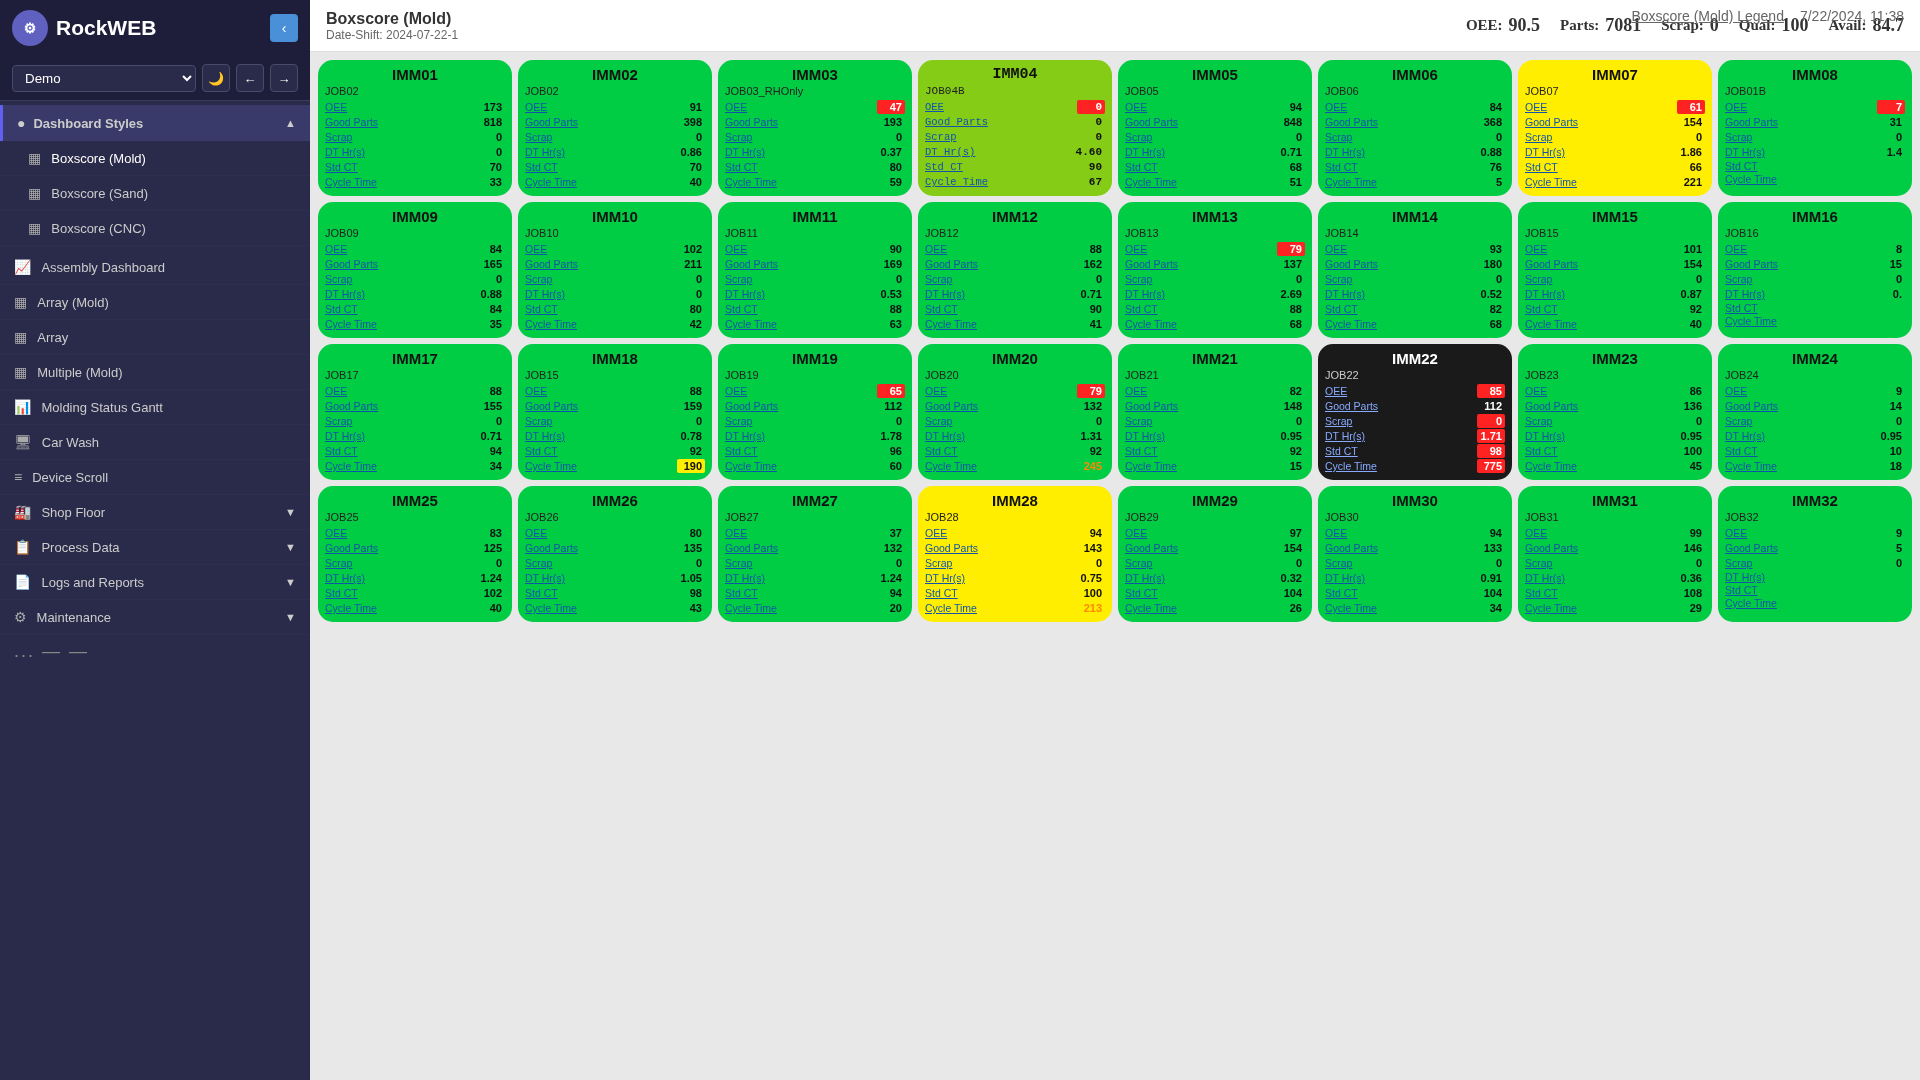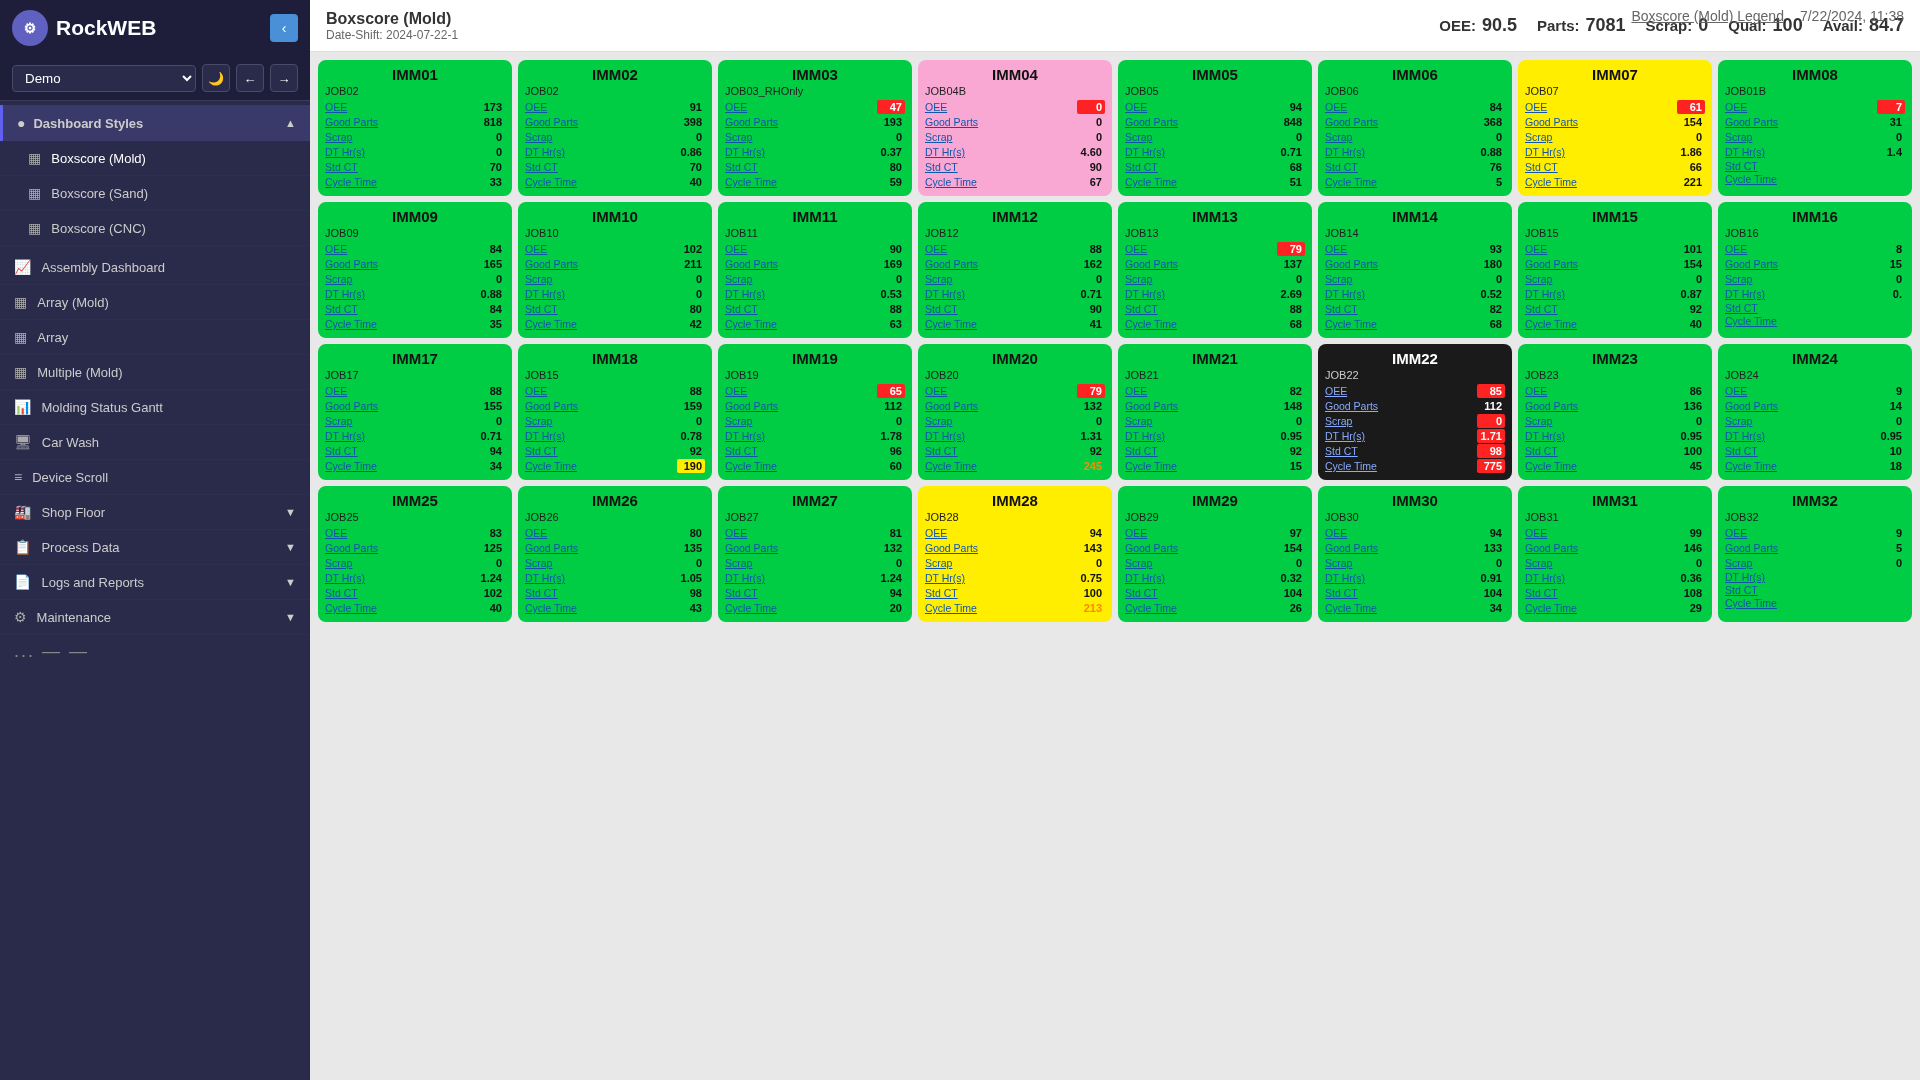--- a/index.html
+++ b/index.html
@@ -125,21 +125,21 @@
       padding: 8px 16px;
       display: flex;
       align-items: center;
       justify-content: space-between;
       border-bottom: 1px solid #ddd;
       min-height: 52px;
     }
     .top-bar-left h2 { font-size: 16px; font-weight: bold; color: #333; }
     .top-bar-left .date { font-size: 12px; color: #666; }
     .top-bar-right {
-      display: flex; gap: 20px; align-items: center;
+      display: flex; gap: 20px; align-items: center; font-family: Liberation Serif, serif;
     }
     .stat-item { display: flex; align-items: center; gap: 6px; }
     .stat-label { font-size: 15px; font-weight: 600; color: #333; }
     .stat-value { font-size: 18px; font-weight: bold; color: #333; }
     .top-right-info {
       display: flex; align-items: center; gap: 16px;
       position: absolute; right: 16px; top: 8px;
       font-size: 14px; color: #666;
     }
     .legend-link { color: #666; text-decoration: underline; cursor: pointer; }
@@ -152,27 +152,27 @@
       padding: 8px;
       background: #e8e8e8;
     }
     .machines-grid {
       display: grid;
       grid-template-columns: repeat(8, 1fr);
       gap: 6px;
     }
     .machine-card {
       background: #00cc44;
-      border-radius: 8px;
+      border-radius: 15px;
       padding: 6px 7px;
       min-width: 0;
       position: relative;
     }
     .machine-card.yellow { background: #ffee00; }
-    .machine-card.pink { background: #f9a8d4; }
+    .machine-card.pink { background: #84cc16; font-family: Liberation Mono, monospace; }
     .machine-card.dark { background: #1a1a1a; color: white; }
     .machine-title {
       font-size: 15px;
       font-weight: bold;
       color: #111;
       text-align: center;
       margin-bottom: 2px;
     }
     .machine-card.dark .machine-title { color: white; }
     .machine-job {
@@ -1061,21 +1061,21 @@
     <div class="machine-row">
       <span class="machine-row-label">Cycle Time</span>
       <span class="machine-row-value">43</span>
     </div>
   </div>
         <div class="machine-card">
     <div class="machine-title">IMM27</div>
     <div class="machine-job">JOB27</div>
     <div class="machine-row">
       <span class="machine-row-label">OEE</span>
-      <span class="machine-row-value">81</span>
+      <span class="machine-row-value">37</span>
     </div>
     <div class="machine-row">
       <span class="machine-row-label">Good Parts</span>
       <span class="machine-row-value">132</span>
     </div>
     <div class="machine-row">
       <span class="machine-row-label">Scrap</span>
       <span class="machine-row-value">0</span>
     </div>
     <div class="machine-row">

